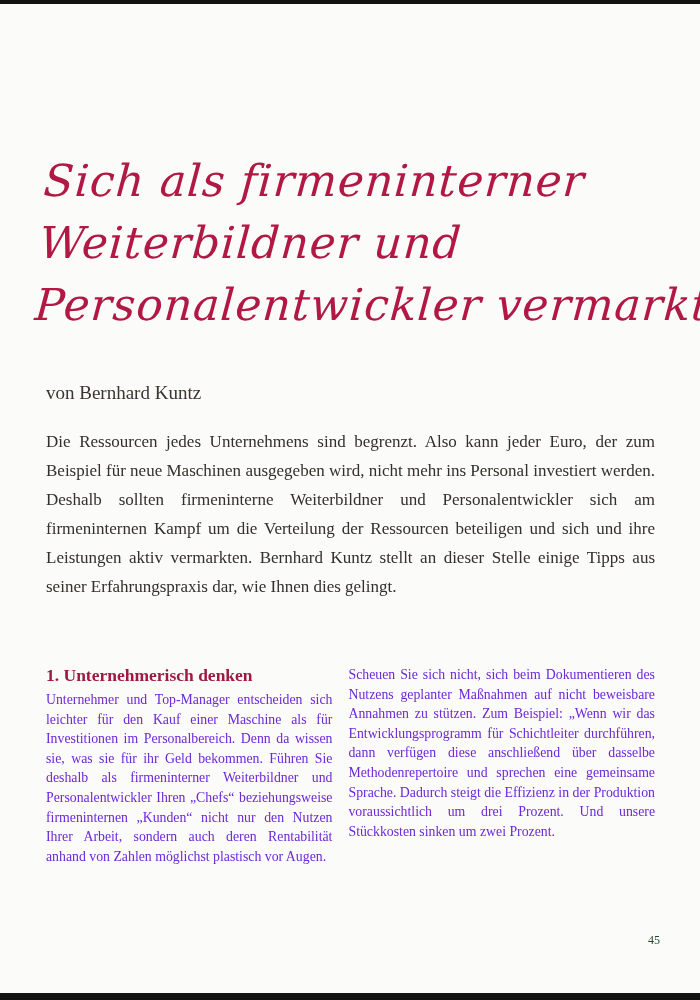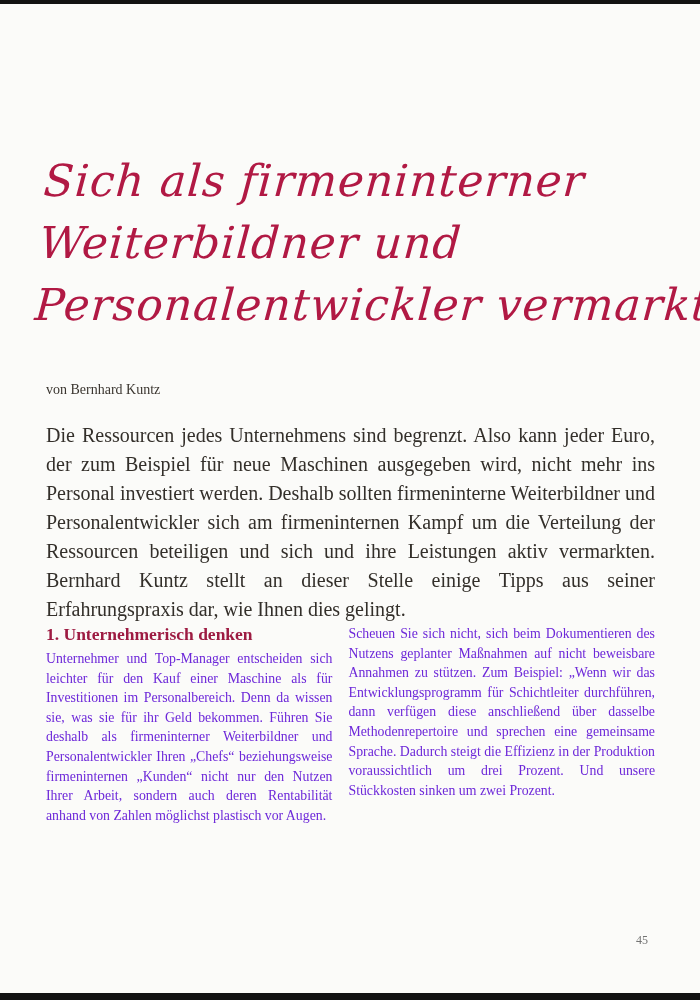--- a/index.html
+++ b/index.html
@@ -35,35 +35,36 @@
     font-size: 44px;
     line-height: 62px;
     letter-spacing: 1px;
     transform: skewX(-4deg);
     transform-origin: left top;
   }
   .article-title .title-line { display: block; white-space: nowrap; }
 
   .byline {
     margin-top: 46px;
-    font-size: 14px;
+    font-size: 19px;
     color: #3a352f;
   }
 
   .intro {
     margin-top: 23px;
-    font-size: 20px;
+    font-size: 17px;
     line-height: 29px;
     text-align: justify;
     color: #332f2a;
   }
 
   .columns {
     display: flex;
     gap: 16px;
+    margin-top: 64px;
     justify-content: flex-end;
   }
   .column { flex: 1 1 0; }
   .column.right { flex: 1.07 1 0; }
 
   .section-heading {
     font-size: 17.5px;
     font-weight: bold;
     color: #9d1b42;
     margin-bottom: 4px;
@@ -72,23 +73,23 @@
   .section-body {
     font-size: 13.8px;
     line-height: 19.6px;
     text-align: justify;
     color: #6d28d9;
   }
 
   .page-number {
     position: absolute;
     top: 933px;
-    right: 52px;
+    right: 40px;
     font-size: 12px;
-    color: #737373;
+    color: #14532d;
   }
 </style>
 </head>
 <body>
 
 <div class="edge-bar top"></div>
 
 <div class="page-inner">
 
   <h1 class="article-title">

